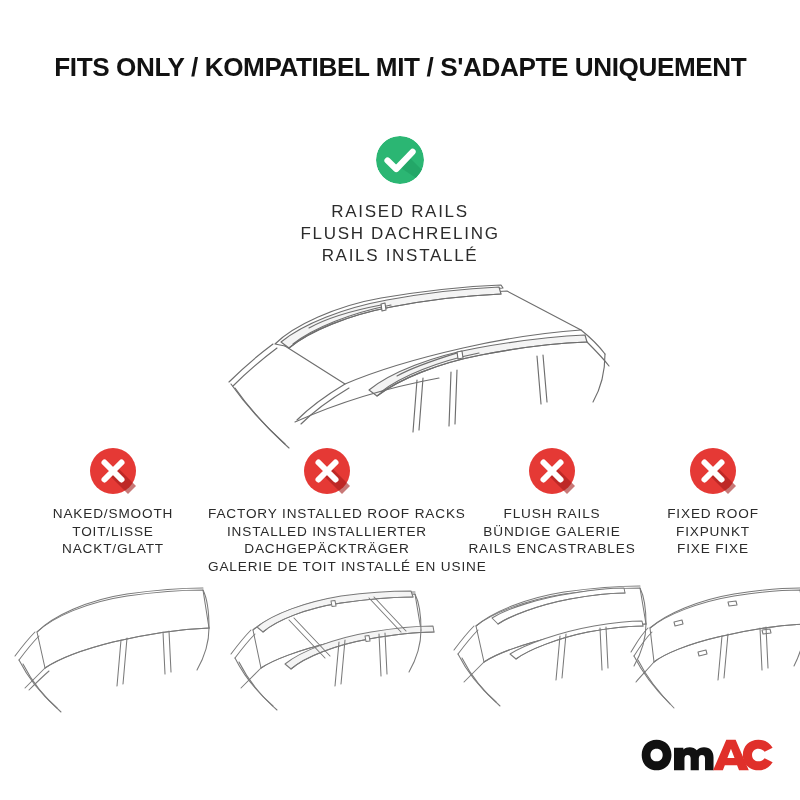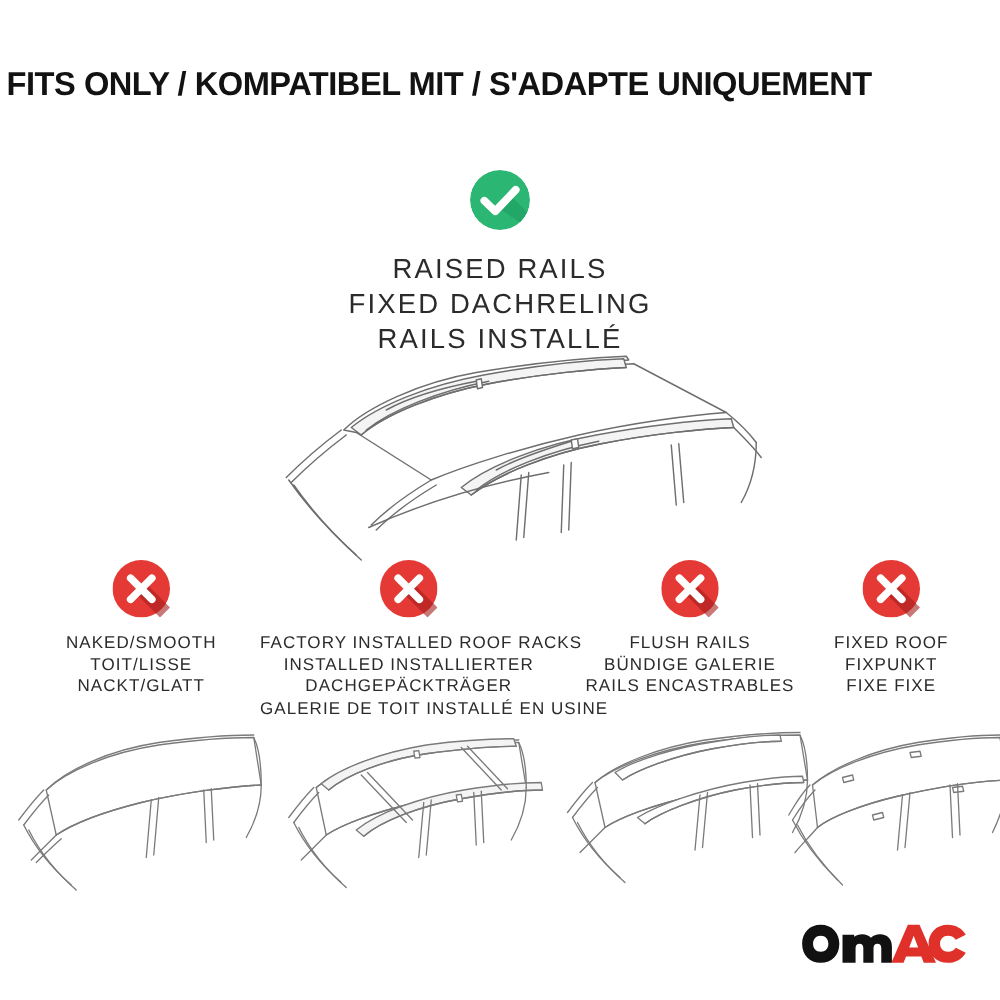--- a/index.html
+++ b/index.html
@@ -14,21 +14,21 @@
     position: relative;
     overflow: hidden;
     color: #1a1a1a;
   }
 
   
   #title-bar {
     position: absolute;
     left: 0;
     top: 52px;
-    width: 688px;
+    width: 800px;
     text-align: center;
   }
   #page-title {
     display: inline-block;
     font-family: "Liberation Sans", sans-serif;
     font-weight: bold;
     font-size: 26.5px;
     letter-spacing: -0.4px;
     transform: scaleX(0.985);
     color: #121212;
@@ -55,21 +55,21 @@
   #check-badge {
     width: 48px;
     height: 48px;
   }
 
   .approved-lines {
     margin-top: 17px;
     line-height: 1.28;
   }
   .approved-lines div {
-    font-size: 22px;
+    font-size: 17px;
     letter-spacing: 1.7px;
     color: #2b2b2b;
     font-weight: normal;
   }
 
   
   #main-illustration {
     position: absolute;
     left: 185px;
     top: 272px;
@@ -143,21 +143,21 @@
   <div class="badge" id="check-badge">
     <svg viewBox="0 0 48 48" width="48" height="48" aria-hidden="true">
       <circle cx="24" cy="24" r="24" fill="#2BB673"></circle>
       <path d="M30 18 L46 34 L40 42 L22 30 Z" fill="#1E9A5F" opacity="0.55"></path>
       <path d="M11.5 24.6 L20.2 33.0 L36.6 15.8" fill="none" stroke="#ffffff" stroke-width="6.2" stroke-linecap="round" stroke-linejoin="round"></path>
     </svg>
   </div>
 
   <div class="approved-lines">
     <div>RAISED RAILS</div>
-    <div>FIXED DACHRELING</div>
+    <div>FLUSH DACHRELING</div>
     <div>RAILS INSTALLÉ</div>
   </div>
 </div>
 
 <div id="main-illustration">
   <svg viewBox="0 0 450 185" aria-hidden="true">
     <g fill="none" stroke="#6e6e6e" stroke-width="1.15" stroke-linecap="round" stroke-linejoin="round">
 
       <path d="M90 72 C108 54 150 34 196 26 C244 18 290 14 316 13
                L318 16 C292 18 250 22 206 30 C162 38 120 56 100 74 Z"></path>

